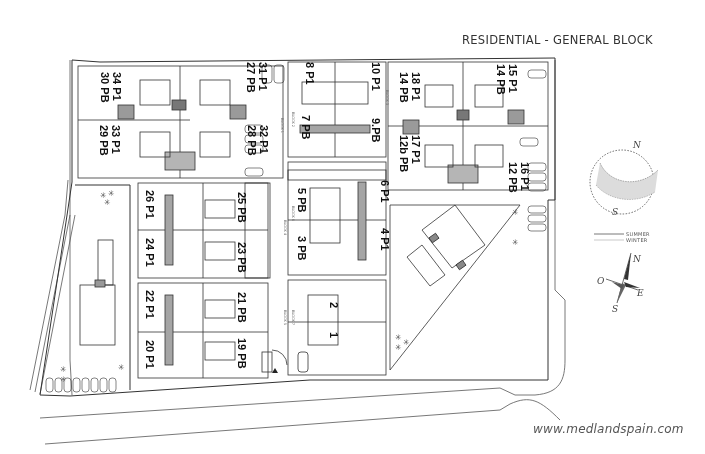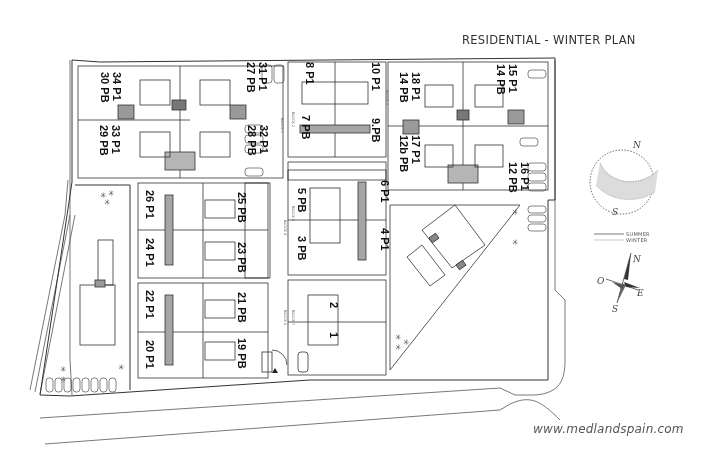--- a/index.html
+++ b/index.html
@@ -8,21 +8,21 @@
   .wm { position:absolute; left:533px; top:422px; font-size:12px; font-style:italic; color:#555; font-family:"DejaVu Sans", sans-serif; letter-spacing:0.2px; }
   svg.plan { position:absolute; left:0; top:0; }
   .lbl { font-family:"Liberation Sans", sans-serif; font-weight:bold; fill:#111; }
   .legend-t { font-family:"DejaVu Sans", sans-serif; font-size:5px; fill:#555; letter-spacing:0.3px; }
   .cmp-t { font-family:"DejaVu Serif", serif; font-style:italic; font-size:9px; fill:#444; }
   .blk { font-family:"DejaVu Sans", sans-serif; font-size:3.5px; fill:#666; }
 </style>
 </head>
 <body>
 
-<div class="title">RESIDENTIAL - WINTER PLAN</div>
+<div class="title">RESIDENTIAL - GENERAL BLOCK</div>
 
 <svg class="plan" width="705" height="454" viewBox="0 0 705 454">
 
   <g fill="none" stroke="#555" stroke-width="0.8">
     <path d="M40 418 L500 388 L515 395 L535 395 C560 393 565 380 565 360 L565 300 L555 290 L555 60"></path>
     <path d="M45 444 L500 410 L510 404 C530 395 540 400 560 420"></path>
     <path d="M70 60 L70 360 L72 395"></path>
     <path d="M30 390 L65 215 L68 180"></path>
     <path d="M35 392 L70 215"></path>
     <path d="M40 394 L75 215"></path>

